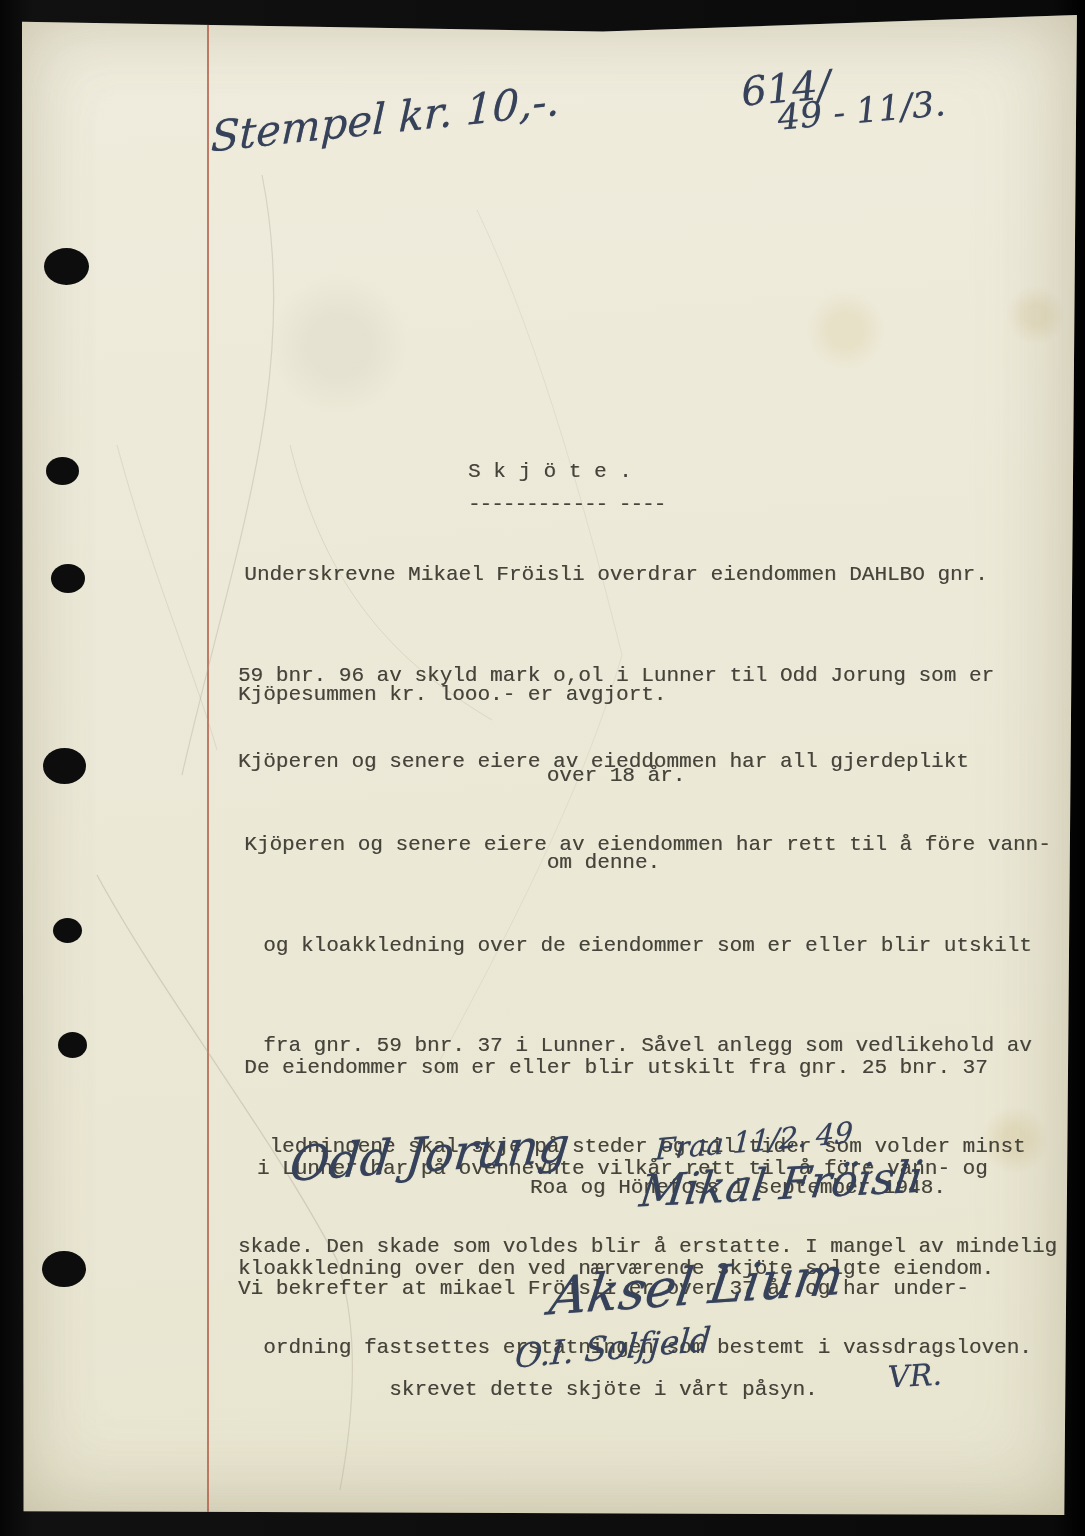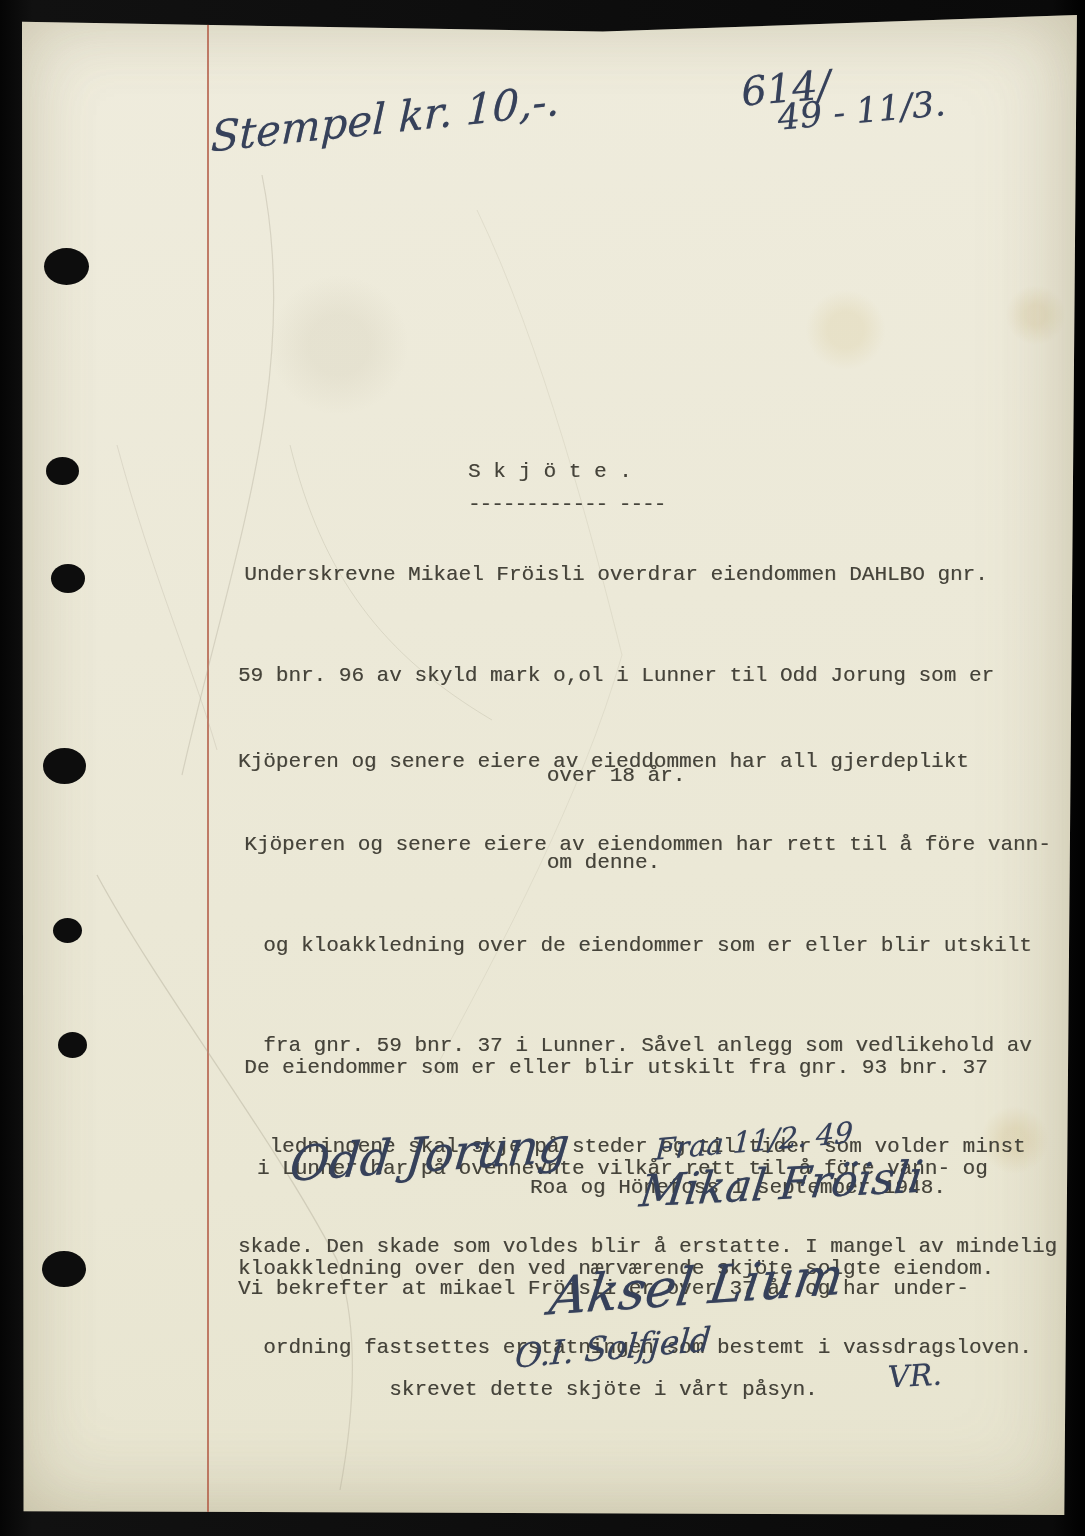--- a/index.html
+++ b/index.html
@@ -73,37 +73,40 @@
   <div class="block typed" style="left:468px;top:421px;letter-spacing:-1px;">
     <div>------------ ----</div>
   </div>
 
   <div class="block typed" style="left:238px;top:491px;">
     <div>Underskrevne Mikael Fröisli overdrar eiendommen DAHLBO gnr.</div>
     <div>59 bnr. 96 av skyld mark o,ol i Lunner til Odd Jorung som er</div>
     <div>over 18 år.</div>
   </div>
 
+  <div class="block typed" style="left:238px;top:611px;">
+    <div>Kjöpesummen kr. looo.- er avgjort.</div>
+  </div>
 
   <div class="block typed" style="left:238px;top:678px;">
     <div>Kjöperen og senere eiere av eieddommen har all gjerdeplikt</div>
     <div>om denne.</div>
   </div>
 
   <div class="block typed" style="left:238px;top:761px;">
     <div>Kjöperen og senere eiere av eiendommen har rett til å före vann-</div>
     <div>og kloakkledning over de eiendommer som er eller blir utskilt</div>
     <div>fra gnr. 59 bnr. 37 i Lunner. Såvel anlegg som vedlikehold av</div>
     <div>ledningene skal skje på steder og til tider som volder minst</div>
     <div>skade. Den skade som voldes blir å erstatte. I mangel av mindelig</div>
     <div>ordning fastsettes erstatningen som bestemt i vassdragsloven.</div>
   </div>
 
   <div class="block typed" style="left:238px;top:984px;">
-    <div>De eiendommer som er eller blir utskilt fra gnr. 93 bnr. 37</div>
+    <div>De eiendommer som er eller blir utskilt fra gnr. 25 bnr. 37</div>
     <div> i Lunner har på ovennevnte vilkår rett til å före vann- og</div>
     <div>kloakkledning over den ved nærværende skjöte solgte eiendom.</div>
   </div>
 
   <div class="block typed" style="left:530px;top:1104px;">
     <div>Roa og Hönefoss i september 1948.</div>
   </div>
 
   <div class="hand" style="left:290px;top:1126px;font-size:48px;transform:rotate(-4deg) skewX(-10deg);">Odd Jorung</div>
 

